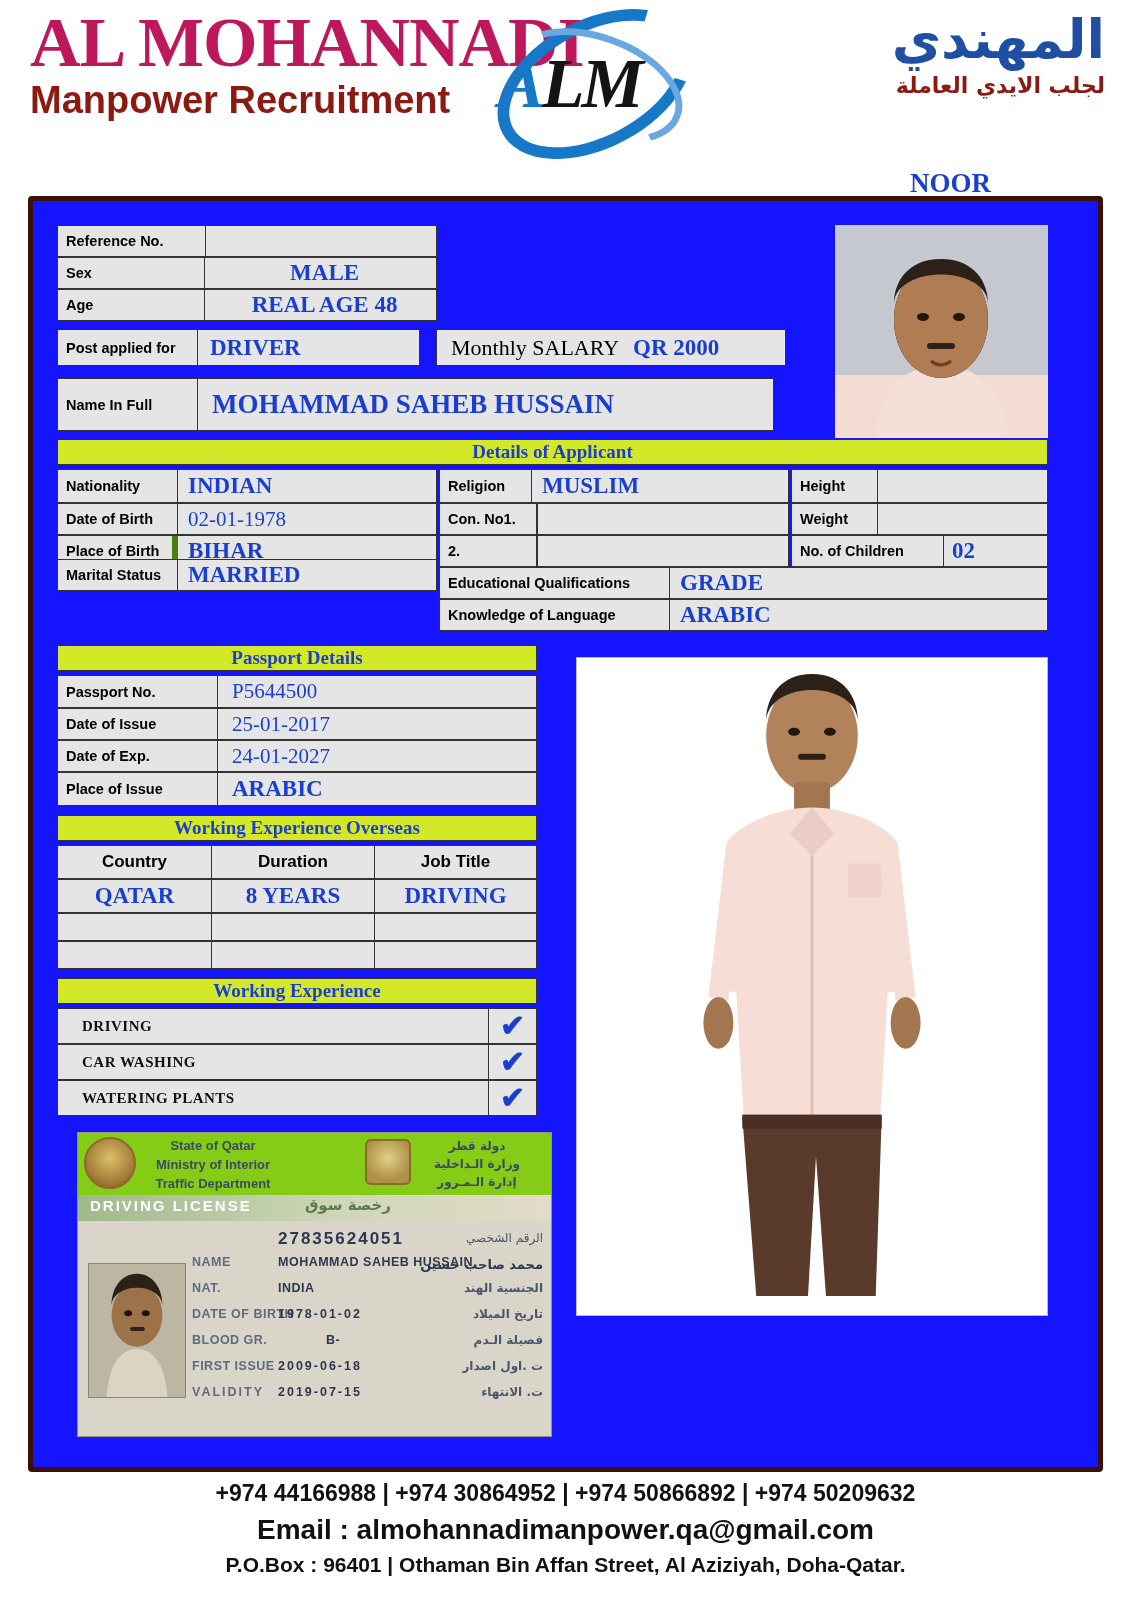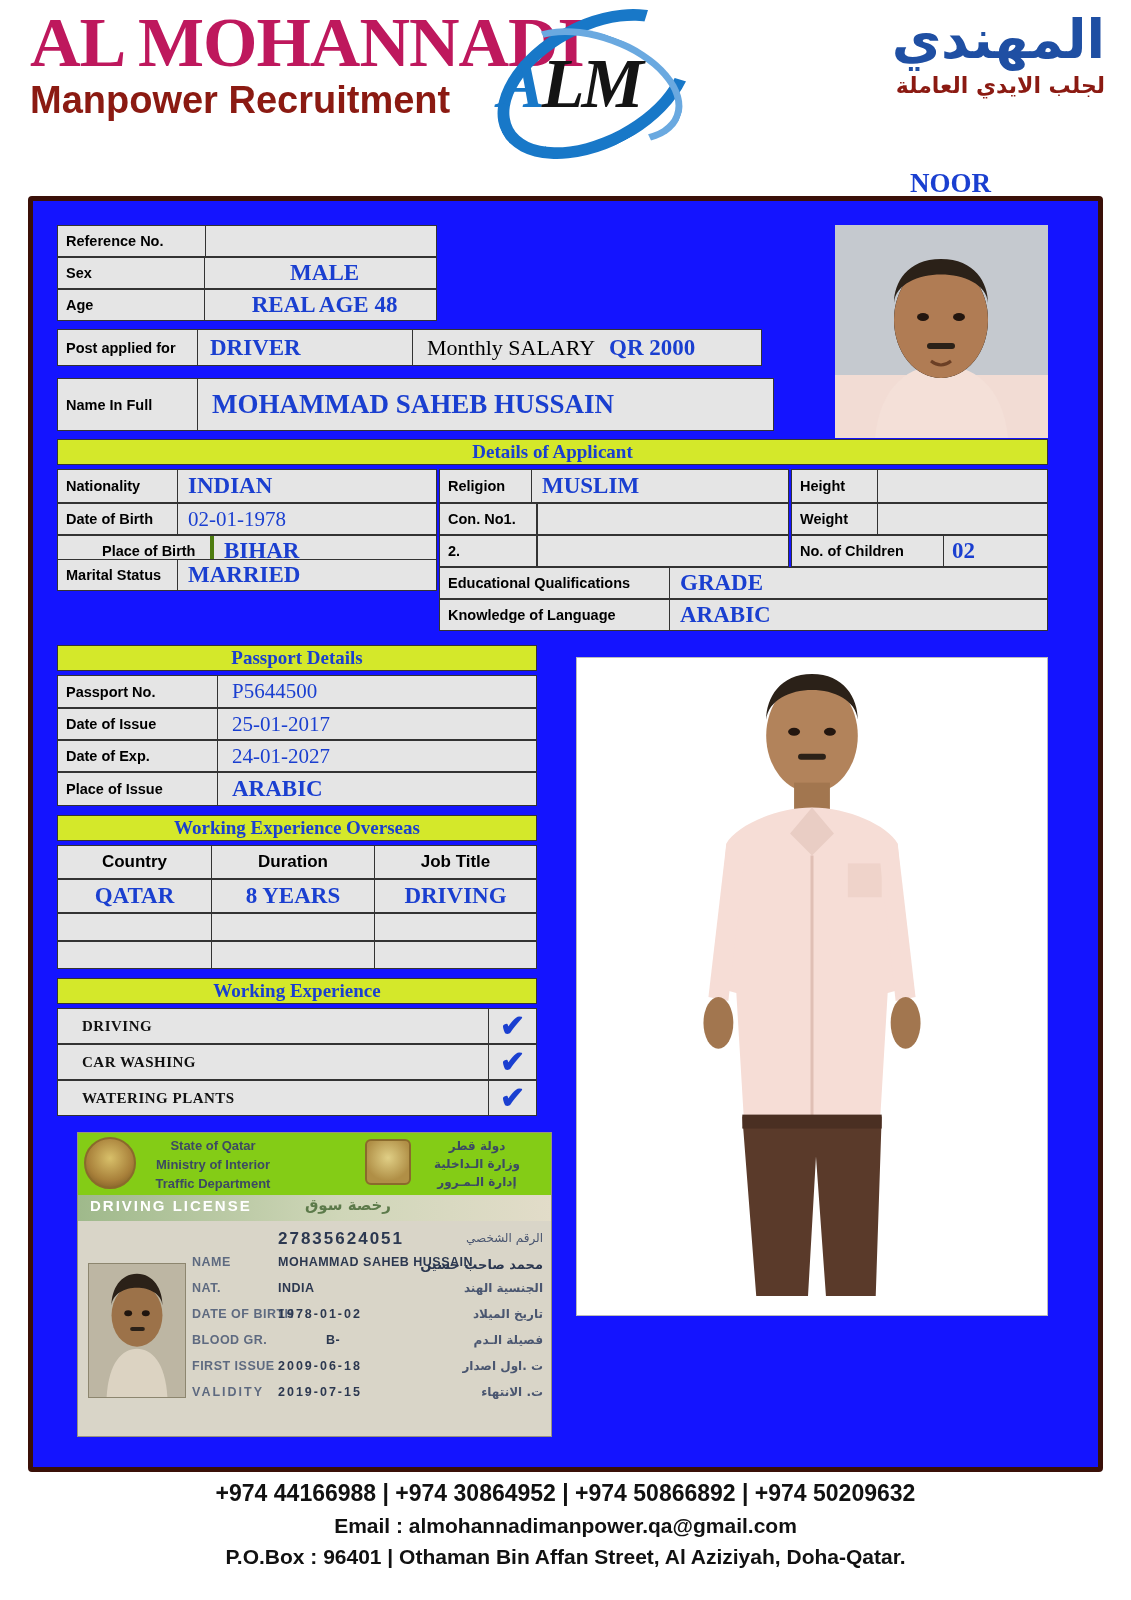--- a/index.html
+++ b/index.html
@@ -280,21 +280,21 @@
 
   
   .footer {
     position: absolute;
     left: 0; top: 1480px;
     width: 1131px;
     text-align: center;
     font-family: "Liberation Sans", sans-serif;
   }
   .f1 { font-size: 23px; font-weight: bold; color: #111; }
-  .f2 { font-size: 21px; font-weight: bold; color: #111; margin-top: 7px; }
+  .f2 { font-size: 28px; font-weight: bold; color: #111; margin-top: 7px; }
   .f3 { font-size: 21px; font-weight: bold; color: #111; margin-top: 7px; }
 
   
   .face-svg, .fig-svg { display:block; width:100%; height:100%; }
 </style>
 </head>
 <body>
 
 <div class="header">
   <div class="brand-line1">AL MOHANNADI</div>
@@ -337,21 +337,21 @@
         <div class="cellL val-bold" style="justify-content:center; width:232px;">REAL AGE 48</div>
       </div>
     </div>
 
     <div class="box" style="left:8px; top:112px; width:363px; height:37px;">
       <div class="row">
         <div class="cellL lbl" style="width:140px; border-right:1px solid #333;">Post applied for</div>
         <div class="cellL val-bold" style="padding-left:12px;">DRIVER</div>
       </div>
     </div>
-    <div class="box" style="left:363px; top:112px; width:350px; height:37px;">
+    <div class="box" style="left:387px; top:112px; width:350px; height:37px;">
       <div class="row" style="padding-left:14px;">
         <span style="font-family:'Liberation Serif',serif;font-size:22px;color:#000;">Monthly SALARY</span>
         <span class="val-bold" style="margin-left:14px;">QR 2000</span>
       </div>
     </div>
 
     <div class="box" style="left:8px; top:161px; width:717px; height:53px;">
       <div class="row">
         <div class="cellL lbl" style="width:140px; border-right:1px solid #333;">Name In Full</div>
         <div class="cellL" style="padding-left:14px;font-family:'Liberation Serif',serif;font-size:27px;font-weight:bold;color:#1a3fd0;">MOHAMMAD SAHEB HUSSAIN</div>
@@ -382,21 +382,21 @@
         </div>
     </div>
     <div class="box" style="left:8px; top:286px; width:380px; height:32px;">
       <div class="row">
           <div class="cellL lbl" style="width:120px;border-right:1px solid #333;">Date of Birth</div>
           <div class="cellL val" style="padding-left:10px;">02-01-1978</div>
         </div>
     </div>
     <div class="box" style="left:8px; top:318px; width:380px; height:32px;">
       <div class="row">
-          <div class="cellL lbl" style="width:120px;border-right:4px solid #4d7c0f;margin-left:36px;">Place of Birth</div>
+          <div class="cellL lbl" style="width:120px;border-right:6px solid #4d7c0f;">Place of Birth</div>
           <div class="cellL val-bold" style="padding-left:10px;">BIHAR</div>
         </div>
     </div>
     <div class="box" style="left:8px; top:342px; width:380px; height:32px;">
       <div class="row">
           <div class="cellL lbl" style="width:120px;border-right:1px solid #333;">Marital Status</div>
           <div class="cellL val-bold" style="padding-left:10px;">MARRIED</div>
         </div>
     </div>
 

